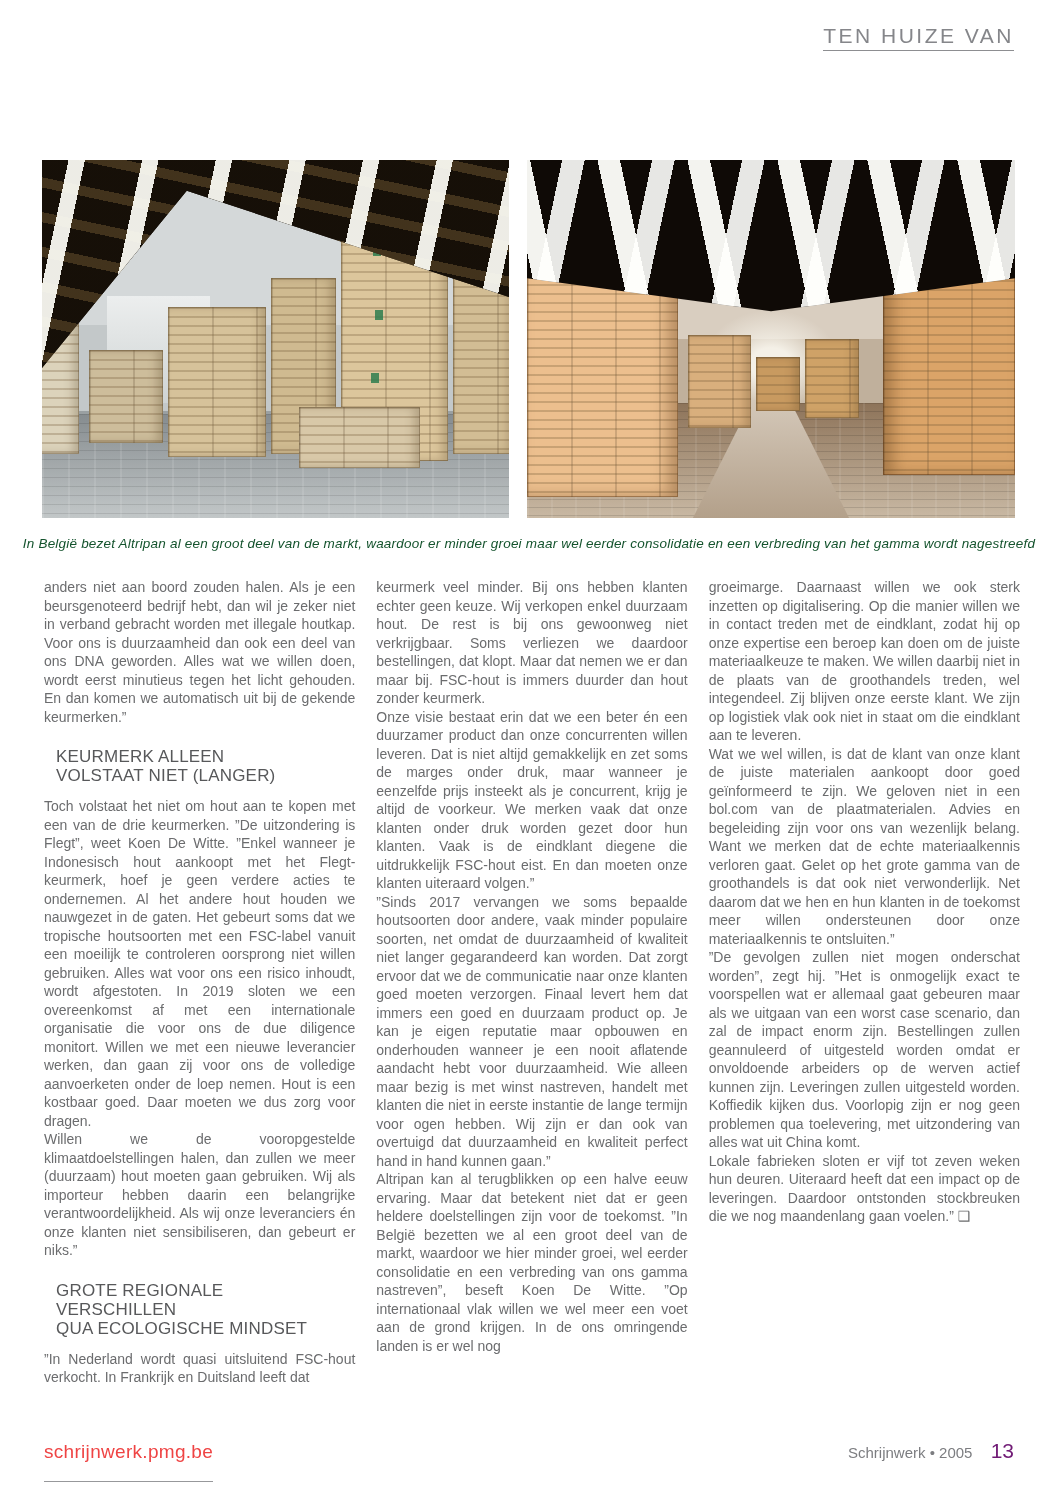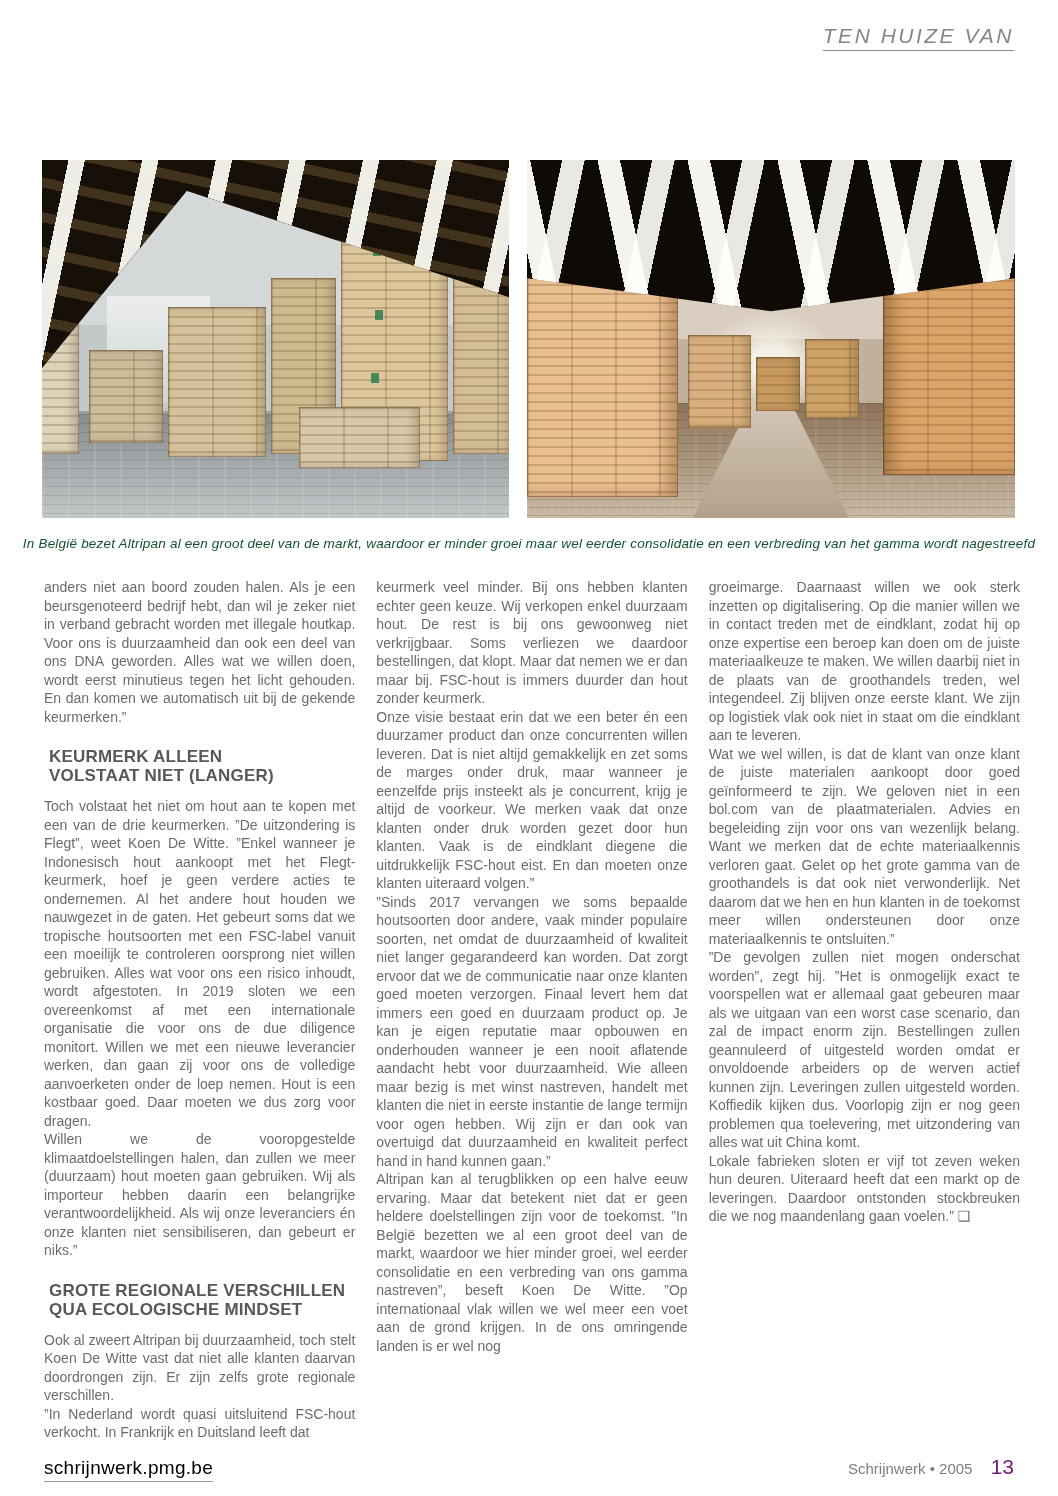--- a/index.html
+++ b/index.html
@@ -9,21 +9,21 @@
   .page {
     position: relative;
     width: 1058px;
     height: 1496px;
     margin: 0 auto;
     background: #ffffff;
     overflow: hidden;
   }
 
   
-  .header { position: absolute; top: 24px; right: 44px; font-style: italic; }
+  .header { position: absolute; top: 24px; right: 44px; }
   .header-title {
     font-size: 21px;
     letter-spacing: 2.5px;
     color: #85868a;
     border-bottom: 1.5px solid #8d8e91;
     padding-bottom: 3px;
     font-weight: 400;
   }
 
   
@@ -135,37 +135,37 @@
     font-size: 14px;
     line-height: 18.5px;
     text-align: justify;
     color: #6b6c6e;
   }
   .col h3 {
     font-size: 17px;
     line-height: 19px;
     color: #57585a;
     letter-spacing: .2px;
-    margin: 21px 5px 12px;
+    margin: 21px 12px 12px;
     white-space: pre-line;
-    font-weight: 700;
+    font-weight: 400;
   }
   .col > p:first-child { margin-top: 0; }
 
   
   .footer {
     position: absolute; left: 44px; right: 44px; bottom: 14px;
     display: flex; justify-content: space-between; align-items: baseline;
   }
   .site {
     font-size: 19px;
-    color: #000000;
+    color: #ef4444;
     text-decoration: none;
     border-bottom: 1.5px solid #97989b;
-    padding-bottom: 2px;
+    padding-bottom: 18px;
     letter-spacing: .3px;
     cursor: pointer;
   }
   .footer-right { color: #7c7d80; font-size: 15px; }
   .pagenum { font-size: 21px; color: #701a75; margin-left: 14px; }
 </style>
 </head>
 <body>
 
 <div class="page">
@@ -208,34 +208,33 @@
 
   <div class="columns">
       <div class="col">
         <p>anders niet aan boord zouden halen. Als je een beursgenoteerd bedrijf hebt, dan wil je zeker niet in verband gebracht worden met illegale houtkap. Voor ons is duurzaamheid dan ook een deel van ons DNA geworden. Alles wat we willen doen, wordt eerst minutieus tegen het licht gehouden. En dan komen we automatisch uit bij de gekende keurmerken.”</p>
         <h3>KEURMERK ALLEEN
 VOLSTAAT NIET (LANGER)</h3>
         <p>Toch volstaat het niet om hout aan te kopen met een van de drie keurmerken. ”De uitzondering is Flegt”, weet Koen De Witte. ”Enkel wanneer je Indonesisch hout aankoopt met het Flegt-keurmerk, hoef je geen verdere acties te ondernemen. Al het andere hout houden we nauwgezet in de gaten. Het gebeurt soms dat we tropische houtsoorten met een FSC-label vanuit een moeilijk te controleren oorsprong niet willen gebruiken. Alles wat voor ons een risico inhoudt, wordt afgestoten. In 2019 sloten we een overeenkomst af met een internationale organisatie die voor ons de due diligence monitort. Willen we met een nieuwe leverancier werken, dan gaan zij voor ons de volledige aanvoerketen onder de loep nemen. Hout is een kostbaar goed. Daar moeten we dus zorg voor dragen.</p>
         <p>Willen we de vooropgestelde klimaatdoelstellingen halen, dan zullen we meer (duurzaam) hout moeten gaan gebruiken. Wij als importeur hebben daarin een belangrijke verantwoordelijkheid. Als wij onze leveranciers én onze klanten niet sensibiliseren, dan gebeurt er niks.”</p>
         <h3>GROTE REGIONALE VERSCHILLEN
 QUA ECOLOGISCHE MINDSET</h3>
-        <p>Ook al zweert Altripan bij duurzaamheid, toch stelt Koen De Witte vast dat niet alle klanten daarvan doordrongen zijn. Er zijn zelfs grote regionale verschillen.</p>
         <p>”In Nederland wordt quasi uitsluitend FSC-hout verkocht. In Frankrijk en Duitsland leeft dat</p>
       </div>
       <div class="col">
         <p>keurmerk veel minder. Bij ons hebben klanten echter geen keuze. Wij verkopen enkel duurzaam hout. De rest is bij ons gewoonweg niet verkrijgbaar. Soms verliezen we daardoor bestellingen, dat klopt. Maar dat nemen we er dan maar bij. FSC-hout is immers duurder dan hout zonder keurmerk.</p>
         <p>Onze visie bestaat erin dat we een beter én een duurzamer product dan onze concurrenten willen leveren. Dat is niet altijd gemakkelijk en zet soms de marges onder druk, maar wanneer je eenzelfde prijs insteekt als je concurrent, krijg je altijd de voorkeur. We merken vaak dat onze klanten onder druk worden gezet door hun klanten. Vaak is de eindklant diegene die uitdrukkelijk FSC-hout eist. En dan moeten onze klanten uiteraard volgen.”</p>
         <p>”Sinds 2017 vervangen we soms bepaalde houtsoorten door andere, vaak minder populaire soorten, net omdat de duurzaamheid of kwaliteit niet langer gegarandeerd kan worden. Dat zorgt ervoor dat we de communicatie naar onze klanten goed moeten verzorgen. Finaal levert hem dat immers een goed en duurzaam product op. Je kan je eigen reputatie maar opbouwen en onderhouden wanneer je een nooit aflatende aandacht hebt voor duurzaamheid. Wie alleen maar bezig is met winst nastreven, handelt met klanten die niet in eerste instantie de lange termijn voor ogen hebben. Wij zijn er dan ook van overtuigd dat duurzaamheid en kwaliteit perfect hand in hand kunnen gaan.”</p>
         <p>Altripan kan al terugblikken op een halve eeuw ervaring. Maar dat betekent niet dat er geen heldere doelstellingen zijn voor de toekomst. ”In België bezetten we al een groot deel van de markt, waardoor we hier minder groei, wel eerder consolidatie en een verbreding van ons gamma nastreven”, beseft Koen De Witte. ”Op internationaal vlak willen we wel meer een voet aan de grond krijgen. In de ons omringende landen is er wel nog</p>
       </div>
       <div class="col">
         <p>groeimarge. Daarnaast willen we ook sterk inzetten op digitalisering. Op die manier willen we in contact treden met de eindklant, zodat hij op onze expertise een beroep kan doen om de juiste materiaalkeuze te maken. We willen daarbij niet in de plaats van de groothandels treden, wel integendeel. Zij blijven onze eerste klant. We zijn op logistiek vlak ook niet in staat om die eindklant aan te leveren.</p>
         <p>Wat we wel willen, is dat de klant van onze klant de juiste materialen aankoopt door goed geïnformeerd te zijn. We geloven niet in een bol.com van de plaatmaterialen. Advies en begeleiding zijn voor ons van wezenlijk belang. Want we merken dat de echte materiaalkennis verloren gaat. Gelet op het grote gamma van de groothandels is dat ook niet verwonderlijk. Net daarom dat we hen en hun klanten in de toekomst meer willen ondersteunen door onze materiaalkennis te ontsluiten.”</p>
         <p>”De gevolgen zullen niet mogen onderschat worden”, zegt hij. ”Het is onmogelijk exact te voorspellen wat er allemaal gaat gebeuren maar als we uitgaan van een worst case scenario, dan zal de impact enorm zijn. Bestellingen zullen geannuleerd of uitgesteld worden omdat er onvoldoende arbeiders op de werven actief kunnen zijn. Leveringen zullen uitgesteld worden. Koffiedik kijken dus. Voorlopig zijn er nog geen problemen qua toelevering, met uitzondering van alles wat uit China komt.</p>
-        <p>Lokale fabrieken sloten er vijf tot zeven weken hun deuren. Uiteraard heeft dat een markt op de leveringen. Daardoor ontstonden stockbreuken die we nog maandenlang gaan voelen.” ❑</p>
+        <p>Lokale fabrieken sloten er vijf tot zeven weken hun deuren. Uiteraard heeft dat een impact op de leveringen. Daardoor ontstonden stockbreuken die we nog maandenlang gaan voelen.” ❑</p>
       </div>
     </div>
 
   <div class="footer">
     <a class="site">schrijnwerk.pmg.be</a>
     <div class="footer-right">
       <span>Schrijnwerk • 2005</span>
       <span class="pagenum">13</span>
     </div>
   </div>

